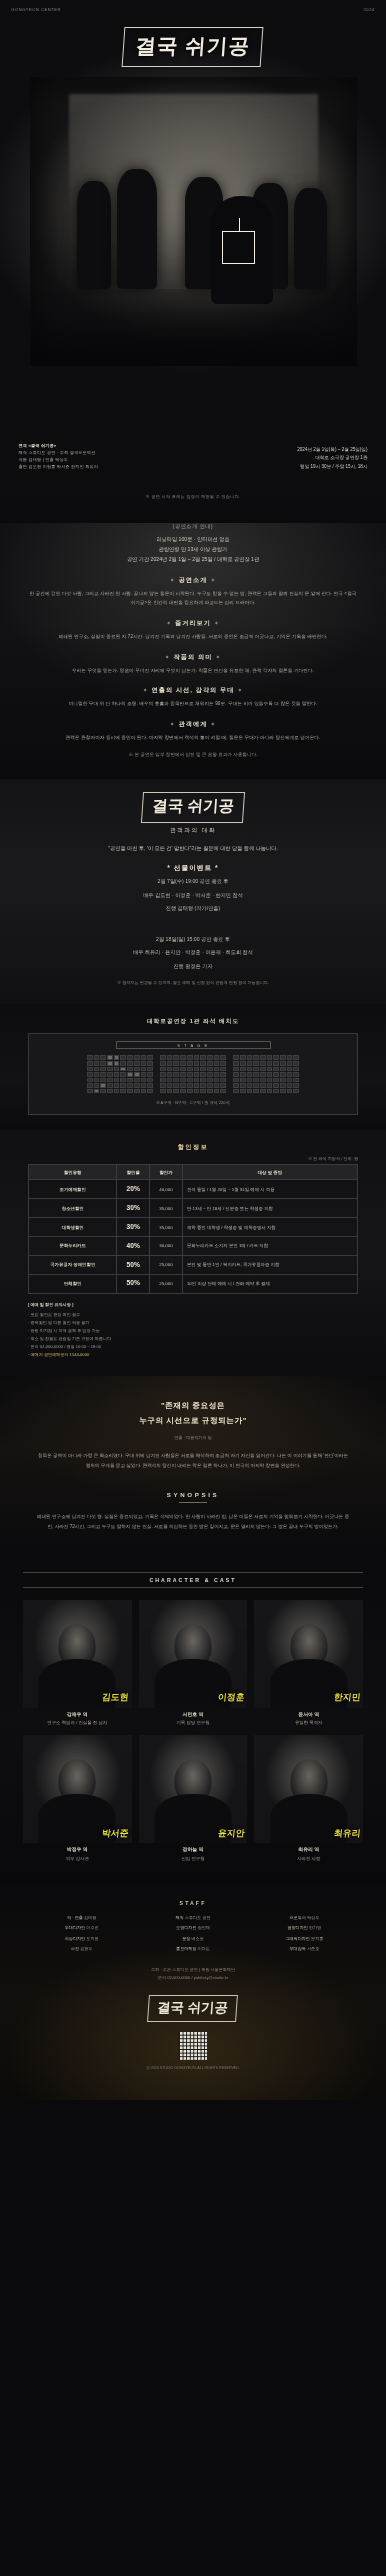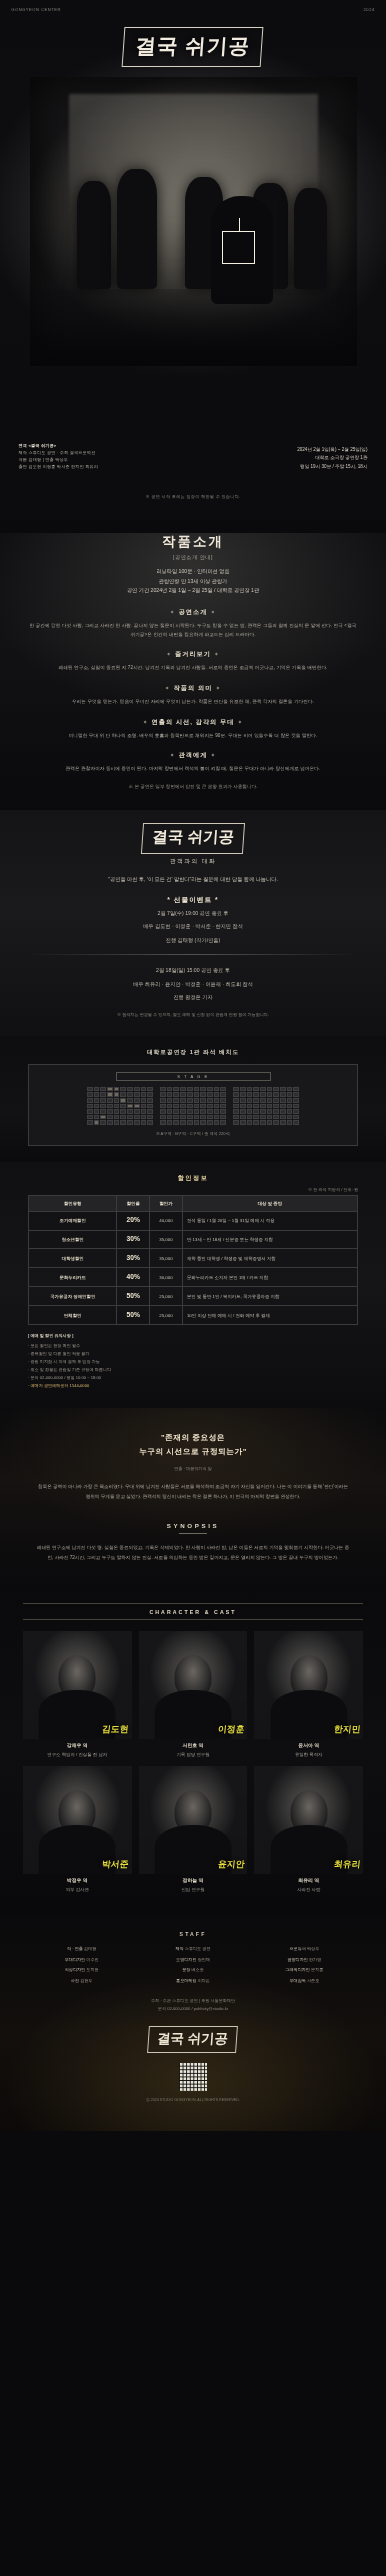--- a/index.html
+++ b/index.html
@@ -295,21 +295,20 @@
     <div class="hero-dates">
       <div>2024년 2월 1일(목) ~ 2월 25일(일)</div>
       <div>대학로 소극장 공연장 1관</div>
       <div>평일 19시 30분 / 주말 15시, 18시</div>
     </div>
 
     <div class="hero-bottom-line">※ 공연 시작 후에는 입장이 제한될 수 있습니다.</div>
   </section>
 
   <section class="sec intro">
-    <div class="intro-h">작품소개</div>
     <div class="intro-sub">[공연소개 안내]</div>
     <div class="kv">
       <div>러닝타임 100분 · 인터미션 없음</div>
       <div>관람연령 만 13세 이상 관람가</div>
       <div>공연 기간 2024년 2월 1일 ~ 2월 25일 / 대학로 공연장 1관</div>
     </div>
 
     <div class="blk">
       <div class="blk-h">공연소개</div>
       <div class="blk-p">한 공간에 갇힌 다섯 사람, 그리고 사라진 한 사람. 끝나지 않는 질문이 시작된다. 누구도 믿을 수 없는 밤, 관객은 그들과 함께 진실의 문 앞에 선다. 연극 &lt;결국 쉬기공&gt;은 인간의 내면을 집요하게 파고드는 심리 드라마다.</div>

